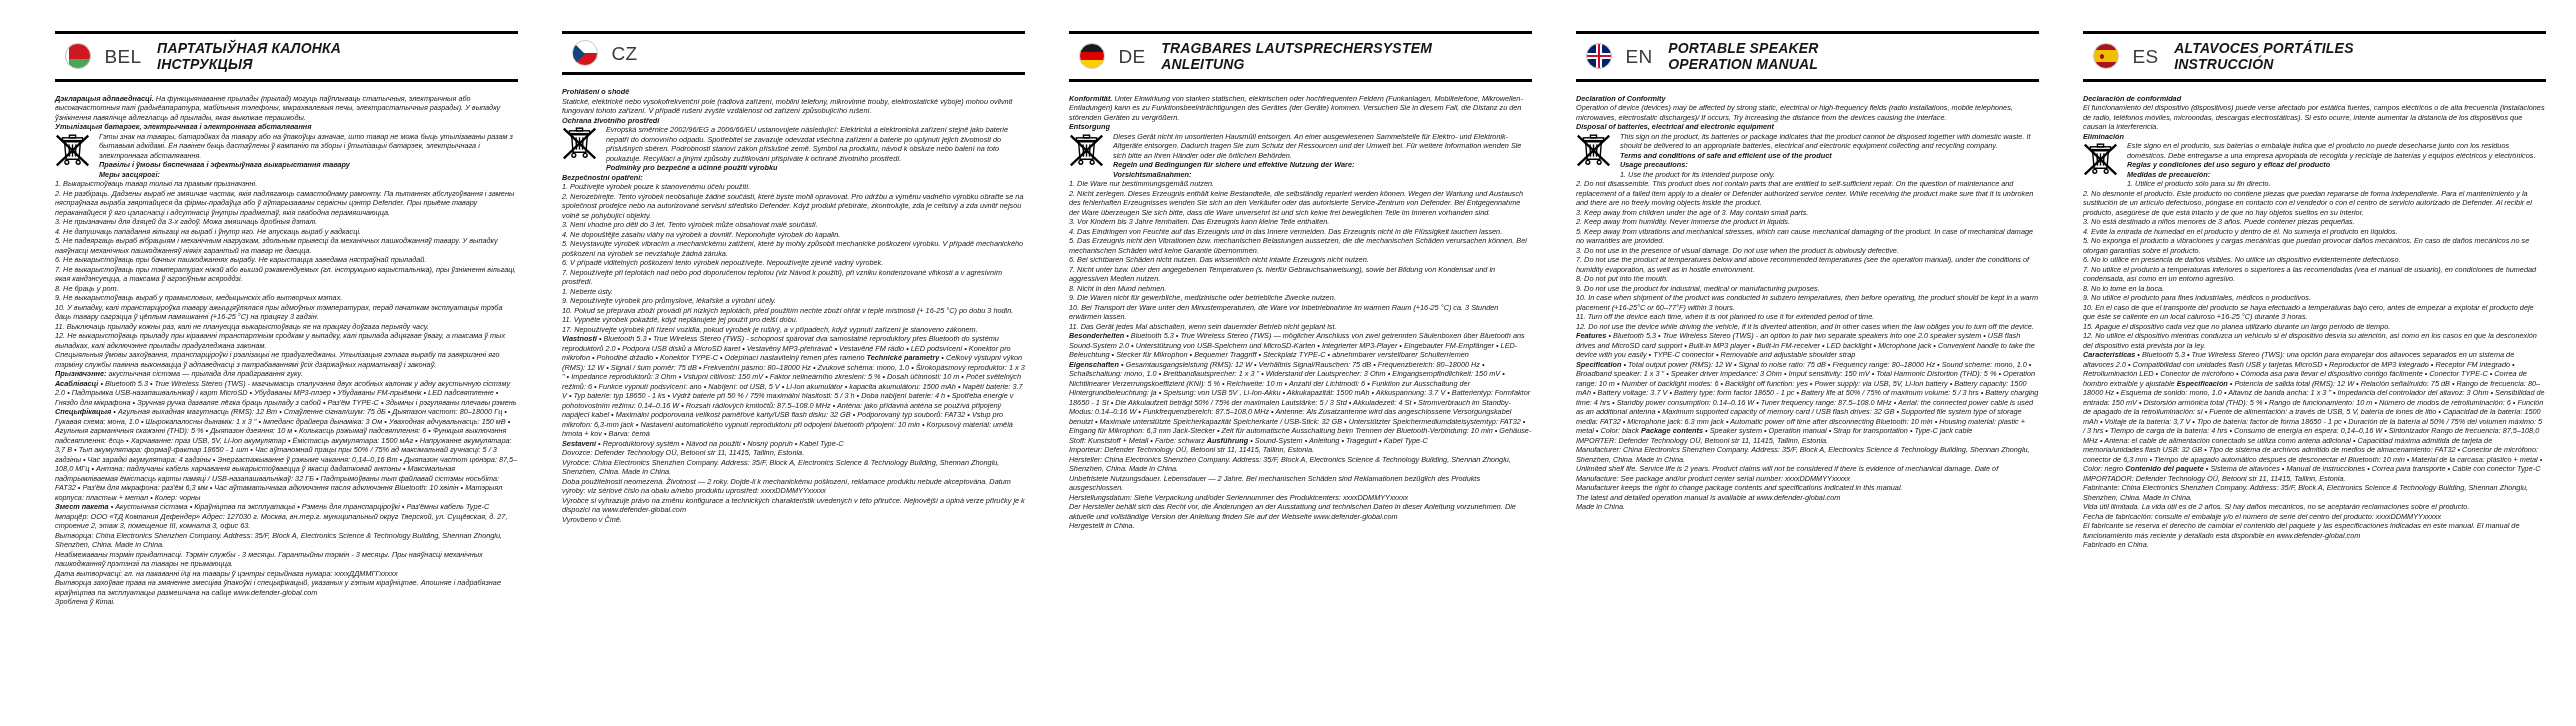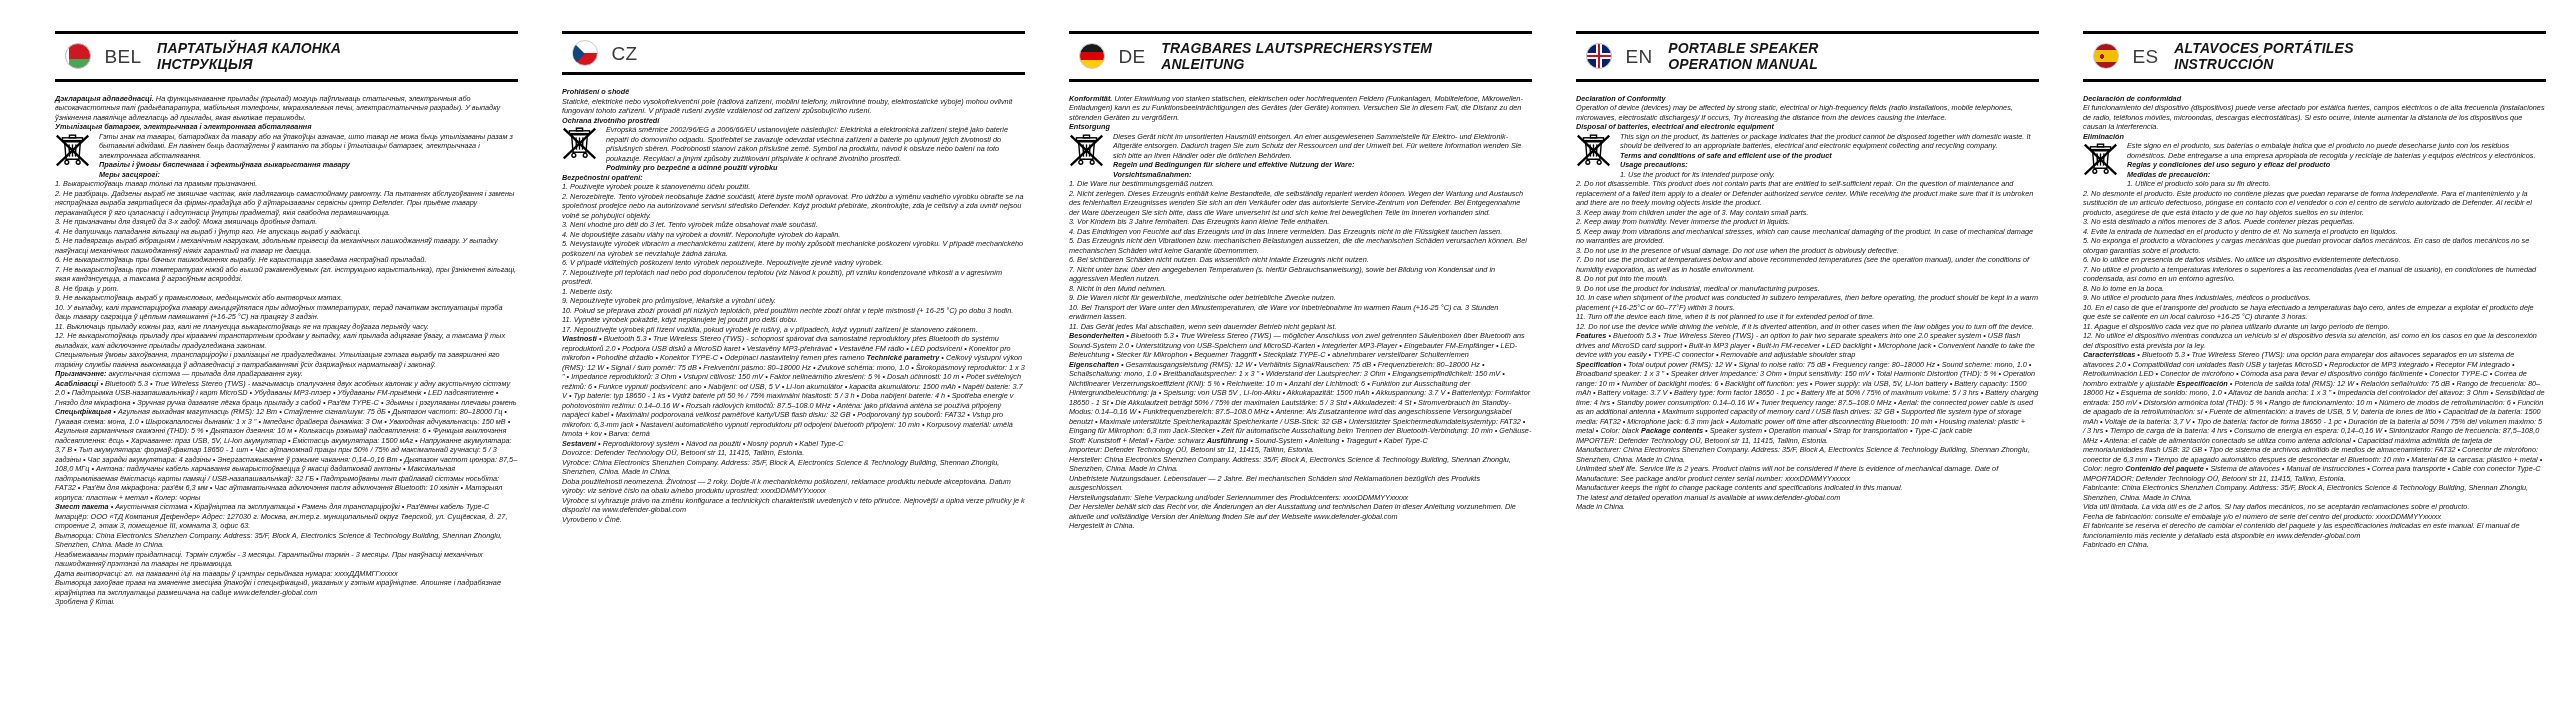--- a/index.html
+++ b/index.html
@@ -301,21 +301,21 @@
         <div class="blk"><span>1.  Utilice el producto sólo para su fin directo.</span></div>
         <div class="blk"><span>2.  No desmonte el producto. Este producto no contiene piezas que puedan repararse de forma independiente. Para el mantenimiento y la sustitución de un artículo defectuoso, póngase en contacto con el vendedor o con el centro de servicio autorizado de Defender. Al recibir el producto, asegúrese de que está intacto y de que no hay objetos sueltos en su interior.</span></div>
         <div class="blk"><span>3.  No está destinado a niños menores de 3 años. Puede contener piezas pequeñas.</span></div>
         <div class="blk"><span>4.  Evite la entrada de humedad en el producto y dentro de él. No sumerja el producto en líquidos.</span></div>
         <div class="blk"><span>5.  No exponga el producto a vibraciones y cargas mecánicas que puedan provocar daños mecánicos. En caso de daños mecánicos no se otorgan garantías sobre el producto.</span></div>
         <div class="blk"><span>6.  No lo utilice en presencia de daños visibles. No utilice un dispositivo evidentemente defectuoso.</span></div>
         <div class="blk"><span>7.  No utilice el producto a temperaturas inferiores o superiores a las recomendadas (vea el manual de usuario), en condiciones de humedad condensada, así como en un entorno agresivo.</span></div>
         <div class="blk"><span>8.  No lo tome en la boca.</span></div>
         <div class="blk"><span>9.  No utilice el producto para fines industriales, médicos o productivos.</span></div>
         <div class="blk"><span>10. En el caso de que el transporte del producto se haya efectuado a temperaturas bajo cero,  antes de empezar a explotar el producto deje que éste se caliente en un local caluroso +16-25 °C) durante 3 horas.</span></div>
-        <div class="blk"><span>11. Apague el dispositivo cada vez que no planea utilizarlo durante un largo período de tiempo.</span></div>
+        <div class="blk"><span>15. Apague el dispositivo cada vez que no planea utilizarlo durante un largo período de tiempo.</span></div>
         <div class="blk"><span>12. No utilice el dispositivo mientras conduzca un vehículo si el dispositivo desvía su atención, así como en los casos en que la desconexión del dispositivo está prevista por la ley.</span></div>
         <div class="blk"><b>Características</b><span> • Bluetooth 5.3 • True Wireless Stereo (TWS): una opción para emparejar dos altavoces separados en un sistema de altavoces 2.0 • Compatibilidad con unidades flash USB y tarjetas MicroSD • Reproductor de MP3 integrado • Receptor FM integrado • Retroiluminación LED • Conector de micrófono • Cómoda asa para llevar el dispositivo contigo fácilmente • Conector TYPE-C • Correa de hombro extraíble y ajustable </span><b>Especificación</b><span> • Potencia de salida total (RMS): 12 W • Relación señal/ruido: 75 dB • Rango de frecuencia: 80–18000 Hz • Esquema de sonido: mono, 1.0 • Altavoz de banda ancha: 1 x 3 " • Impedancia del controlador del altavoz: 3 Ohm • Sensibilidad de entrada: 150 mV • Distorsión armónica total (THD): 5 % • Rango de funcionamiento: 10 m • Número de modos de retroiluminación: 6 • Función de apagado de la retroiluminación: sí • Fuente de alimentación: a través de USB, 5 V, batería de iones de litio • Capacidad de la batería: 1500 mAh • Voltaje de la batería: 3,7 V • Tipo de batería: factor de forma 18650 - 1 pc • Duración de la batería al 50% / 75% del volumen máximo: 5 / 3 hrs • Tiempo de carga de la batería: 4 hrs • Consumo de energía en espera: 0,14–0,16 W • Sintonizador Rango de frecuencia: 87,5–108,0 MHz • Antena: el cable de alimentación conectado se utiliza como antena adicional • Capacidad máxima admitida de tarjeta de memoria/unidades flash USB: 32 GB • Tipo de sistema de archivos admitido de medios de almacenamiento: FAT32 • Conector de micrófono: conector de 6,3 mm • Tiempo de apagado automático después de desconectar el Bluetooth: 10 min • Material de la carcasa: plástico + metal • Color: negro </span><b>Contenido del paquete</b><span> • Sistema de altavoces • Manual de instrucciones • Correa para transporte • Cable con conector Type-C</span></div>
         <div class="blk"><span>IMPORTADOR:  Defender Technology OÜ, Betooni str 11, 11415, Tallinn, Estonia.</span></div>
         <div class="blk"><span>Fabricante: China Electronics Shenzhen Company. Address: 35/F, Block A, Electronics Science &amp; Technology Building, Shennan Zhonglu, Shenzhen, China. Made in China.</span></div>
         <div class="blk"><span>Vida útil ilimitada. La vida útil es de 2 años. Si hay daños mecánicos, no se aceptarán reclamaciones sobre el producto.</span></div>
         <div class="blk"><span>Fecha de fabricación: consulte el embalaje y/o el número de serie del centro del producto: xxxxDDMMYYxxxxx</span></div>
         <div class="blk"><span>El fabricante se reserva el derecho de cambiar el contenido del paquete y las especificaciones indicadas en este manual. El manual de funcionamiento más reciente y detallado está disponible en www.defender-global.com</span></div>
         <div class="blk"><span>Fabricado en China.</span></div>
       </div>
   </div>

